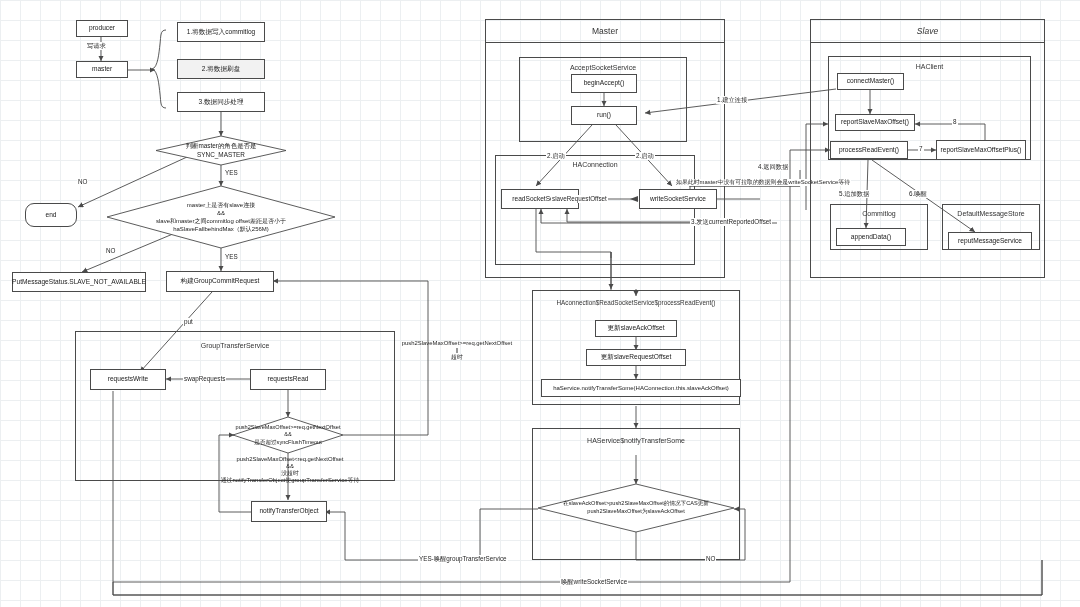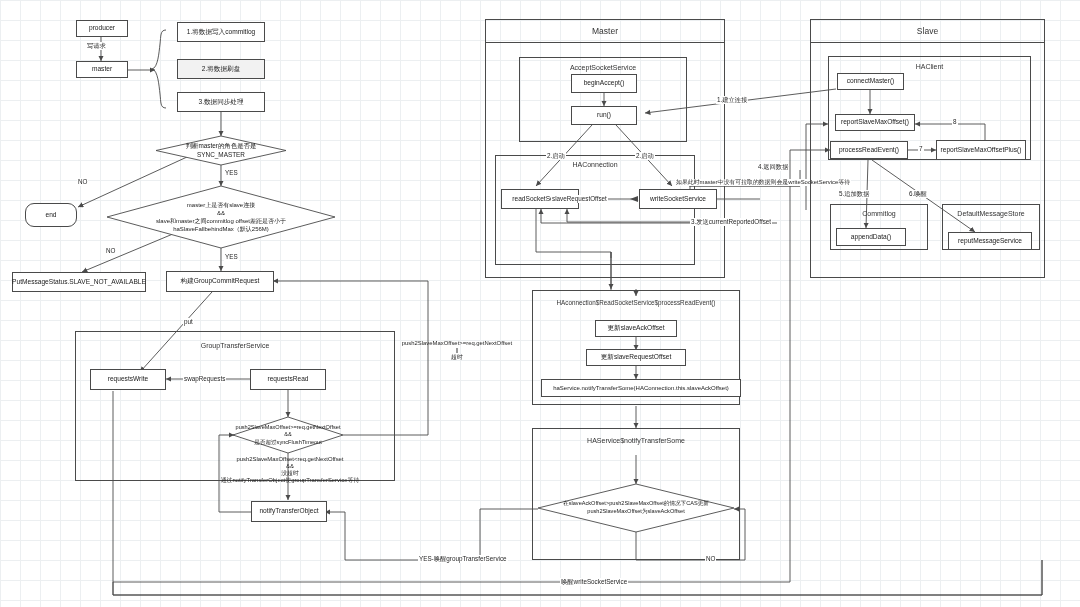--- a/index.html
+++ b/index.html
@@ -331,21 +331,21 @@
   <div class="edge-label" style="left:635px; top:152px;"><span>2.启动</span></div>
 
   <div class="edge-label" style="left:716px; top:96px;"><span>1.建立连接</span></div>
   <div class="edge-label" style="left:690px; top:218px;"><span>3.发送currentReportedOffset</span></div>
   <div class="edge-label" style="left:757px; top:163px;"><span>4.返回数据</span></div>
   <div class="edge-label" style="left:675px; top:179px; font-size:5.9px;"><span>如果此时master中没有可拉取的数据则会是writeSocketService等待</span></div>
   <div class="edge-label" style="left:838px; top:190px;"><span>5.追加数据</span></div>
   <div class="edge-label" style="left:908px; top:190px;"><span>6.唤醒</span></div>
 
   <div class="group" style="left:810px; top:19px; width:235px; height:259px;">
-    <div class="group-bar" style="height:22px;">
+    <div class="group-bar" style="height:22px;font-style:italic;">
       <span>Slave</span>
     </div>
   </div>
 
   <div class="group" style="left:828px; top:56px; width:203px; height:104px;">
     <div class="group-title" style="top:6px;">HAClient</div>
   </div>
   <div class="node" style="left:837px; top:73px; width:67px; height:17px;">
     <span>connectMaster()</span>
   </div>

